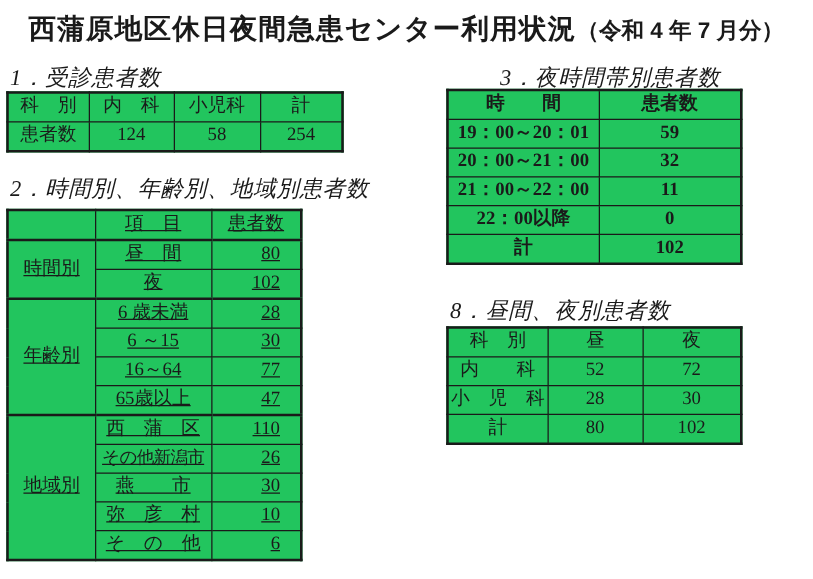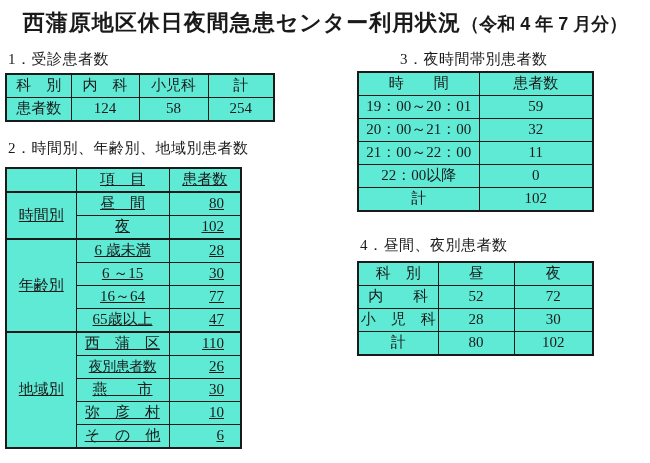--- a/index.html
+++ b/index.html
@@ -8,39 +8,39 @@
     color:#1a1a1a; font-family:"Liberation Serif", serif;
     overflow:hidden;
   }
   .title {
     position:absolute; top:8px; left:0; width:100%;
     text-align:center; font-family:"Liberation Sans", sans-serif;
     font-weight:bold; font-size:22px; letter-spacing:1px; white-space:nowrap;
   }
   .title .period { font-size:18px; letter-spacing:0; }
   .sec-label {
-    position:absolute; font-size:15px; white-space:nowrap; letter-spacing:0.5px;
+    position:absolute; font-size:18px; white-space:nowrap; letter-spacing:0.5px;font-style:italic;
   }
   #lbl1 { left:8px;  top:50px; }
   #lbl2 { left:8px;  top:139px; }
   #lbl3 { left:360px; top:50px;margin-left:40px; }
   #lbl4 { left:360px; top:236px; }
 
   table.tbl {
     position:absolute; border-collapse:collapse; table-layout:fixed;
-    border:2px solid #1a1a1a; background:#5eead4;
+    border:2px solid #1a1a1a; background:#22c55e;
   }
   .tbl td {
     border:1px solid #1a1a1a; text-align:center; vertical-align:middle;
     font-size:15px; line-height:1.05; padding:1px 0; height:20px;
     white-space:nowrap; overflow:hidden;
   }
   #t1 { left:5px;  top:73px;  width:268px; }
   #t2 { left:5px;  top:167px; width:235px;text-decoration:underline; }
-  #t3 { left:357px; top:71px; width:235px; }
+  #t3 { left:357px; top:71px; width:235px;font-weight:bold; }
   #t4 { left:357px; top:261px; width:235px; }
   tr.gsep td { border-top-width:2px; }
   #t2 td.num { text-align:right; padding-right:16px; }
   #t2 td.small-txt { font-size:14px; letter-spacing:-0.5px; }
 </style>
 </head>
 <body>
 
 <div class="page">
 
@@ -110,21 +110,21 @@
     <tr>
       <td>65歳以上</td>
       <td class="num">47</td>
     </tr>
     <tr class="gsep">
       <td rowspan="5">地域別</td>
       <td>西　蒲　区</td>
       <td class="num">110</td>
     </tr>
     <tr>
-      <td class="small-txt">夜別患者数</td>
+      <td class="small-txt">その他新潟市</td>
       <td class="num">26</td>
     </tr>
     <tr>
       <td>燕　　市</td>
       <td class="num">30</td>
     </tr>
     <tr>
       <td>弥　彦　村</td>
       <td class="num">10</td>
     </tr>
@@ -162,21 +162,21 @@
       <td>22：00以降</td>
       <td>0</td>
     </tr>
     <tr>
       <td>計</td>
       <td>102</td>
     </tr>
   </tbody>
     </table>
 
-  <div class="sec-label" id="lbl4">4．昼間、夜別患者数</div>
+  <div class="sec-label" id="lbl4">8．昼間、夜別患者数</div>
   <table class="tbl" id="t4">
     <colgroup>
         <col style="width:80px">
         <col style="width:76px">
         <col style="width:79px">
       </colgroup>
     <tbody>
         <tr>
       <td>科　別</td>
       <td>昼</td>

